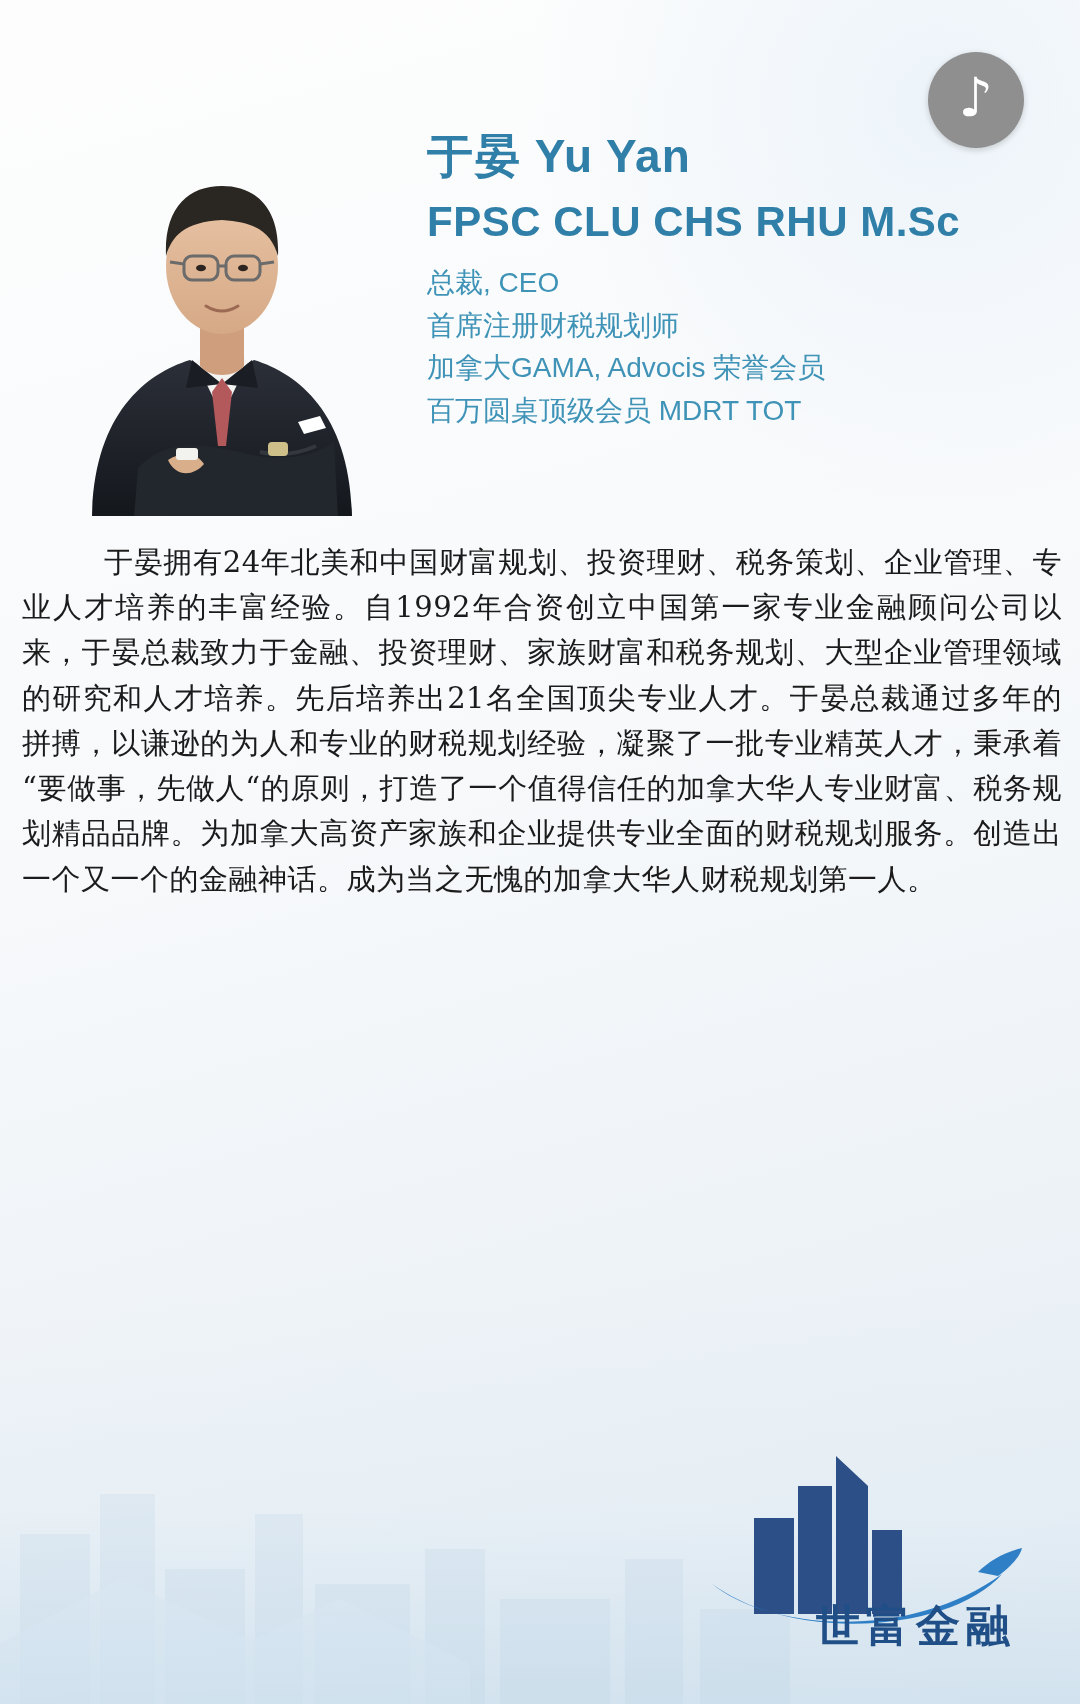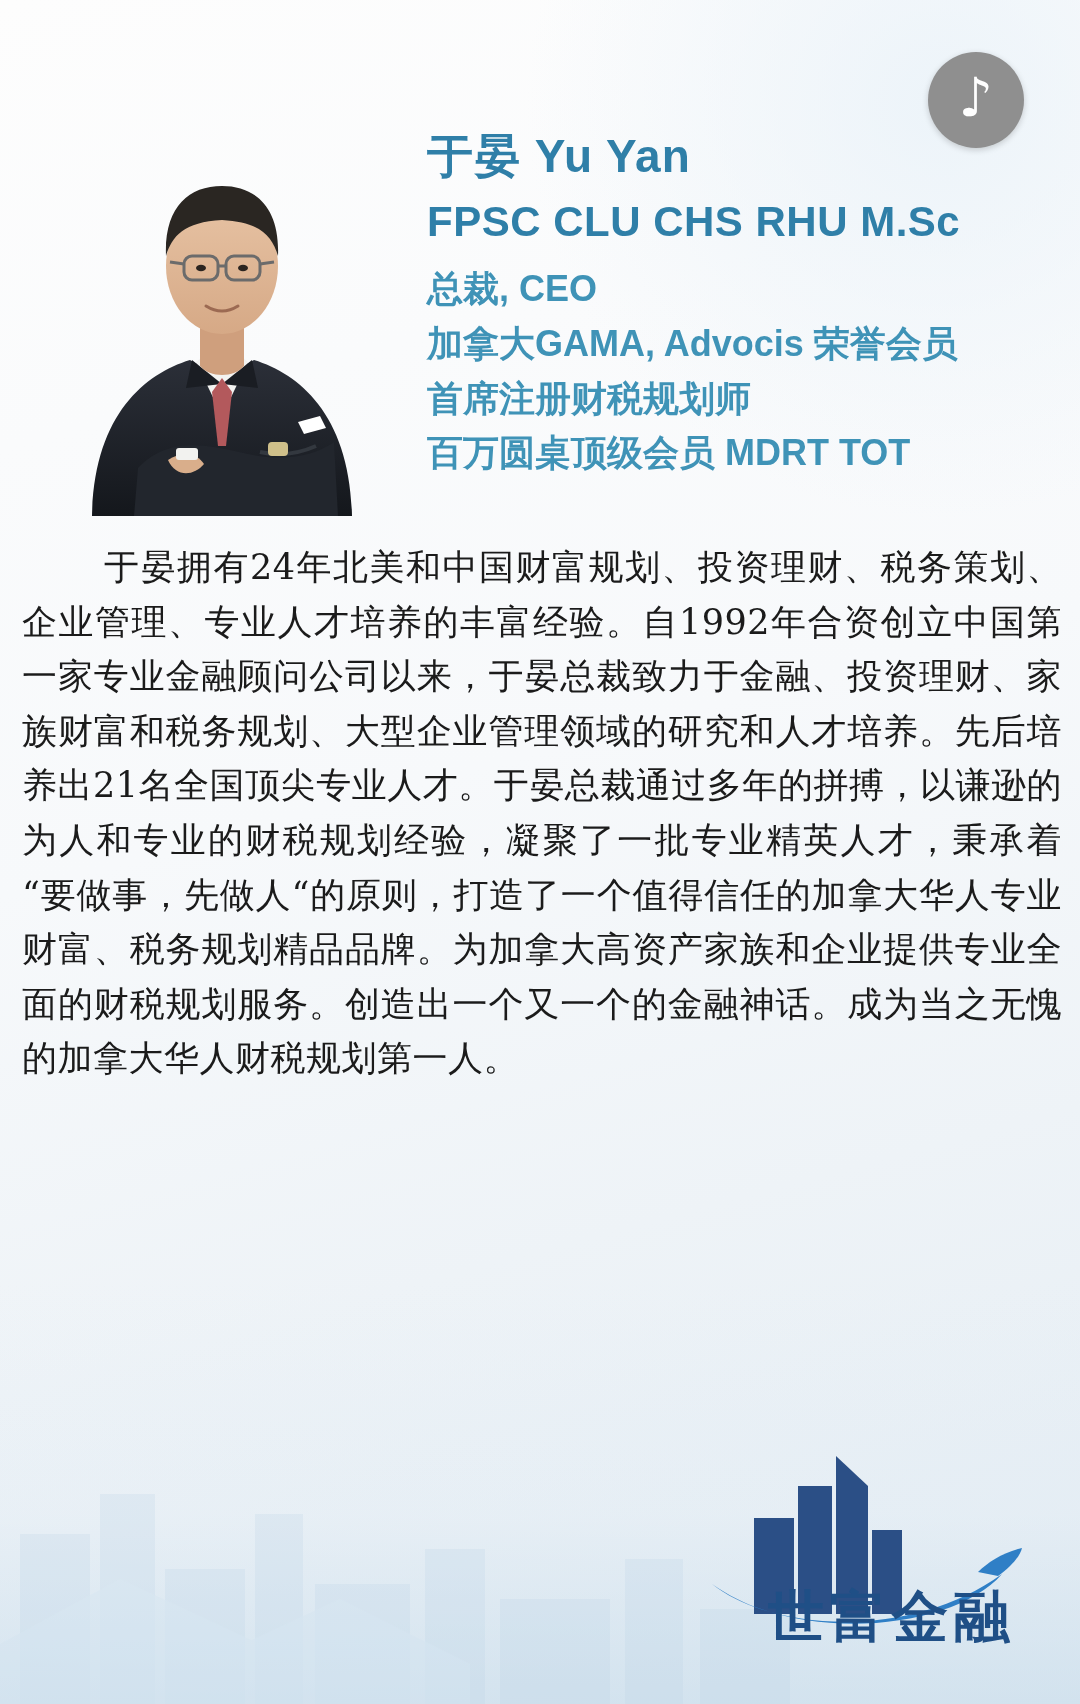--- a/index.html
+++ b/index.html
@@ -102,56 +102,56 @@
     letter-spacing: 0.5px;
     line-height: 1.35;
     margin-top: 8px;
     white-space: nowrap;
   }
   .role-list {
     margin-top: 12px;
   }
   .role-line {
     color: #3f93b7;
-    font-size: 36px;
-    font-weight: 700;
+    font-size: 28px;
+    font-weight: 400;
     line-height: 1.52;
     white-space: nowrap;
   }
 
   
   .bio {
     position: absolute;
     left: 22px;
     top: 540px;
     width: 1040px;
     color: #1b1b1b;
     font-family: "DejaVu Serif", "Liberation Serif", serif;
-    font-size: 35px;
+    font-size: 29px;
     line-height: 1.56;
     text-align: justify;
     text-indent: 82px;
     letter-spacing: 0.5px;
   }
 
   
   .logo {
     position: absolute;
     right: 48px;
     bottom: 40px;
     width: 330px;
     height: 230px;
   }
   .logo svg { display: block; }
   .logo-text {
     position: absolute;
     right: 64px;
     bottom: 48px;
     color: #1f4f86;
-    font-size: 56px;
+    font-size: 44px;
     font-weight: 700;
     letter-spacing: 6px;
     font-family: "DejaVu Sans", sans-serif;
     white-space: nowrap;
   }
 </style>
 </head>
 <body>
 
 <div class="page">
@@ -233,22 +233,22 @@
 
       <rect x="104" y="332" width="22" height="12" rx="3" fill="#f2f2ef"></rect>
     </svg>
   </div>
 
   <div class="header-text">
     <div class="name-line">于晏 Yu Yan</div>
     <div class="cred-line">FPSC CLU CHS RHU M.Sc</div>
     <div class="role-list">
       <div class="role-line">总裁, CEO</div>
+      <div class="role-line">首席注册财税规划师</div>
       <div class="role-line">加拿大GAMA, Advocis 荣誉会员</div>
-      <div class="role-line">首席注册财税规划师</div>
       <div class="role-line">百万圆桌顶级会员 MDRT TOT</div>
     </div>
   </div>
 
   <div class="bio">于晏拥有24年北美和中国财富规划、投资理财、税务策划、企业管理、专业人才培养的丰富经验。自1992年合资创立中国第一家专业金融顾问公司以来，于晏总裁致力于金融、投资理财、家族财富和税务规划、大型企业管理领域的研究和人才培养。先后培养出21名全国顶尖专业人才。于晏总裁通过多年的拼搏，以谦逊的为人和专业的财税规划经验，凝聚了一批专业精英人才，秉承着“要做事，先做人“的原则，打造了一个值得信任的加拿大华人专业财富、税务规划精品品牌。为加拿大高资产家族和企业提供专业全面的财税规划服务。创造出一个又一个的金融神话。成为当之无愧的加拿大华人财税规划第一人。</div>
 
   <div class="logo">
     <svg viewBox="0 0 330 230" width="330" height="230">
       <g fill="#2b4f86">
         <rect x="52" y="84" width="40" height="96"></rect>

